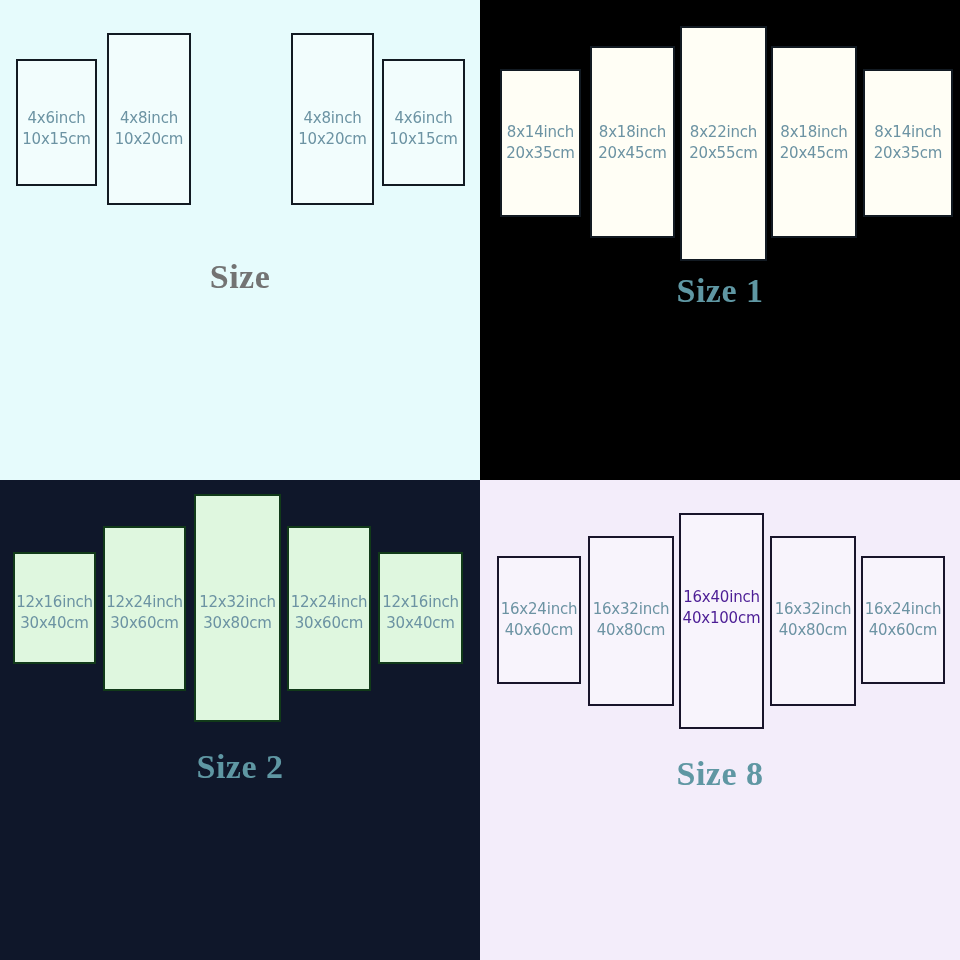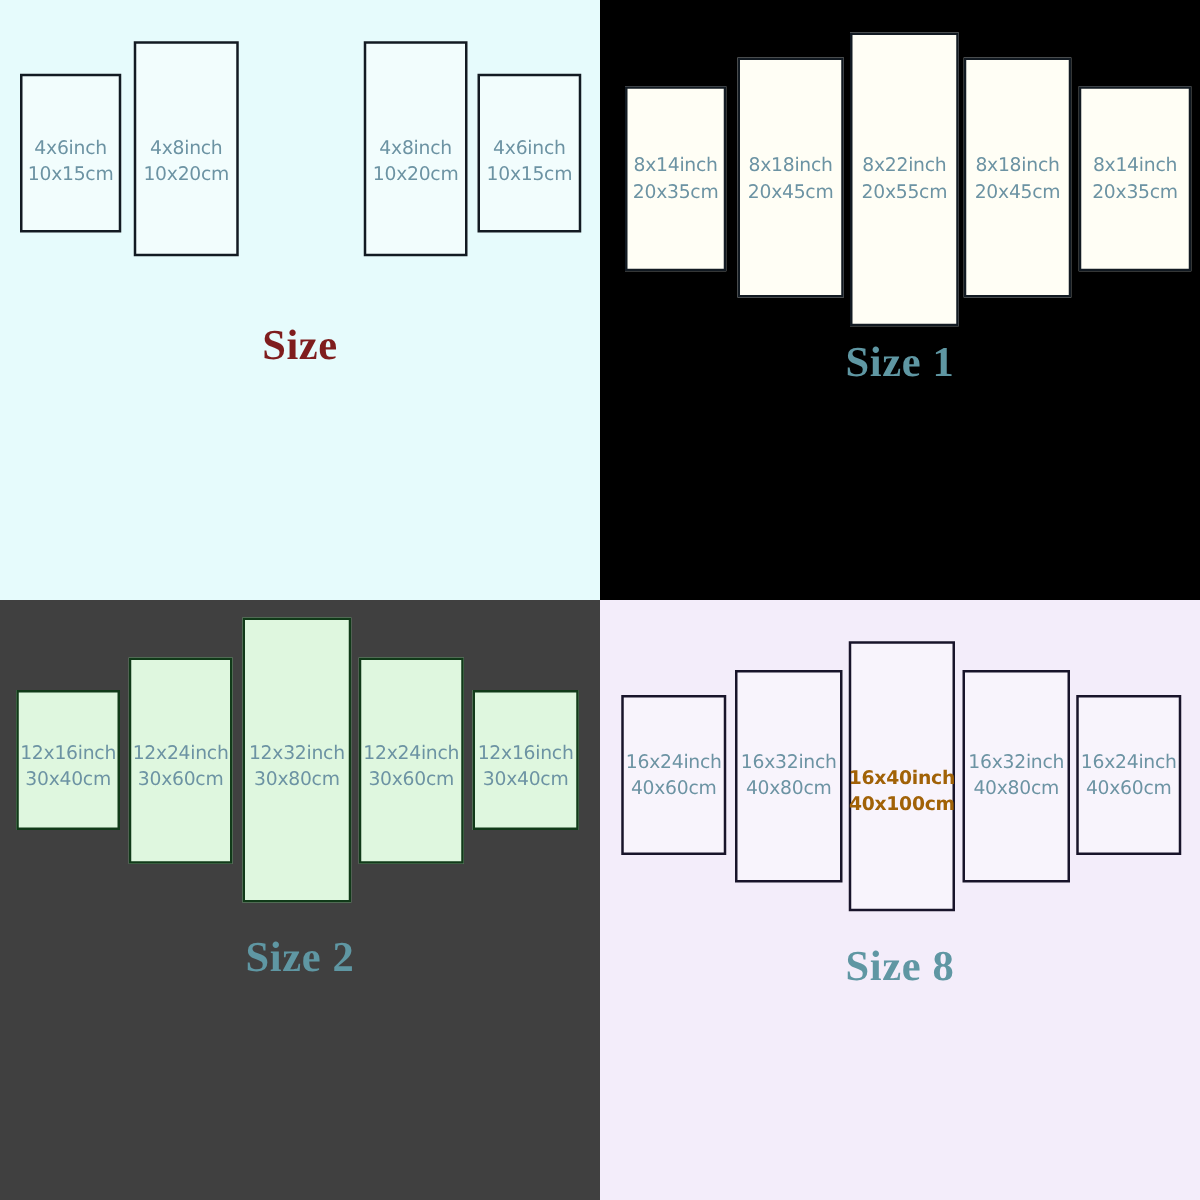--- a/index.html
+++ b/index.html
@@ -105,21 +105,21 @@
             <div class="panel-cm">10x20cm</div>
           </div>
         </div>
         <div class="panel" style="left: 382px; top: 59px; width: 83px; height: 127px; background: rgb(242, 253, 253); border-color: rgb(18, 26, 34);">
           <div class="panel-label" style="color: rgb(108, 147, 163); top: 47px;">
             <div class="panel-inch">4x6inch</div>
             <div class="panel-cm">10x15cm</div>
           </div>
         </div>
       </div>
-      <div class="size-title" style="top: 258px; color: #7f1d1d;">Size</div>
+      <div class="size-title" style="top: 258px; color: #737373;">Size</div>
     </div>
     <div class="quadrant" style="background: #000000;">
       <div class="panel-cluster">
         <div class="panel" style="left: 20px; top: 69px; width: 81px; height: 148px; background: rgb(255, 254, 245); border-color: rgb(18, 26, 34);">
           <div class="panel-label" style="color: rgb(108, 147, 163); top: 51px;">
             <div class="panel-inch">8x14inch</div>
             <div class="panel-cm">20x35cm</div>
           </div>
         </div>
         <div class="panel" style="left: 110px; top: 46px; width: 85px; height: 192px; background: rgb(255, 254, 245); border-color: rgb(18, 26, 34);">
@@ -142,21 +142,21 @@
         </div>
         <div class="panel" style="left: 383px; top: 69px; width: 90px; height: 148px; background: rgb(255, 254, 245); border-color: rgb(18, 26, 34);">
           <div class="panel-label" style="color: rgb(108, 147, 163); top: 51px;">
             <div class="panel-inch">8x14inch</div>
             <div class="panel-cm">20x35cm</div>
           </div>
         </div>
       </div>
       <div class="size-title" style="top: 272px; color: rgb(95, 151, 163);">Size 1</div>
     </div>
-    <div class="quadrant" style="background: #404040; padding-left: 12px;">
+    <div class="quadrant" style="background: #0f172a; padding-left: 12px;">
       <div class="panel-cluster">
         <div class="panel" style="left: 13px; top: 72px; width: 83px; height: 112px; background: rgb(223, 247, 223); border-color: rgb(17, 58, 25);">
           <div class="panel-label" style="color: rgb(108, 147, 163); top: 38px;">
             <div class="panel-inch">12x16inch</div>
             <div class="panel-cm">30x40cm</div>
           </div>
         </div>
         <div class="panel" style="left: 103px; top: 46px; width: 83px; height: 165px; background: rgb(223, 247, 223); border-color: rgb(17, 58, 25);">
           <div class="panel-label" style="color: rgb(108, 147, 163); top: 64px;">
             <div class="panel-inch">12x24inch</div>
@@ -192,21 +192,21 @@
             <div class="panel-cm">40x60cm</div>
           </div>
         </div>
         <div class="panel" style="left: 108px; top: 56px; width: 86px; height: 170px; background: rgb(248, 244, 252); border-color: rgb(24, 20, 42);">
           <div class="panel-label" style="color: rgb(108, 147, 163); top: 61px;">
             <div class="panel-inch">16x32inch</div>
             <div class="panel-cm">40x80cm</div>
           </div>
         </div>
         <div class="panel" style="left: 199px; top: 33px; width: 85px; height: 216px; background: rgb(248, 244, 252); border-color: rgb(24, 20, 42);">
-          <div class="panel-label" style="color: #a16207; top: 97px; font-weight: bold;">
+          <div class="panel-label" style="color: #4c1d95; top: 72px;">
             <div class="panel-inch">16x40inch</div>
             <div class="panel-cm">40x100cm</div>
           </div>
         </div>
         <div class="panel" style="left: 290px; top: 56px; width: 86px; height: 170px; background: rgb(248, 244, 252); border-color: rgb(24, 20, 42);">
           <div class="panel-label" style="color: rgb(108, 147, 163); top: 61px;">
             <div class="panel-inch">16x32inch</div>
             <div class="panel-cm">40x80cm</div>
           </div>
         </div>

